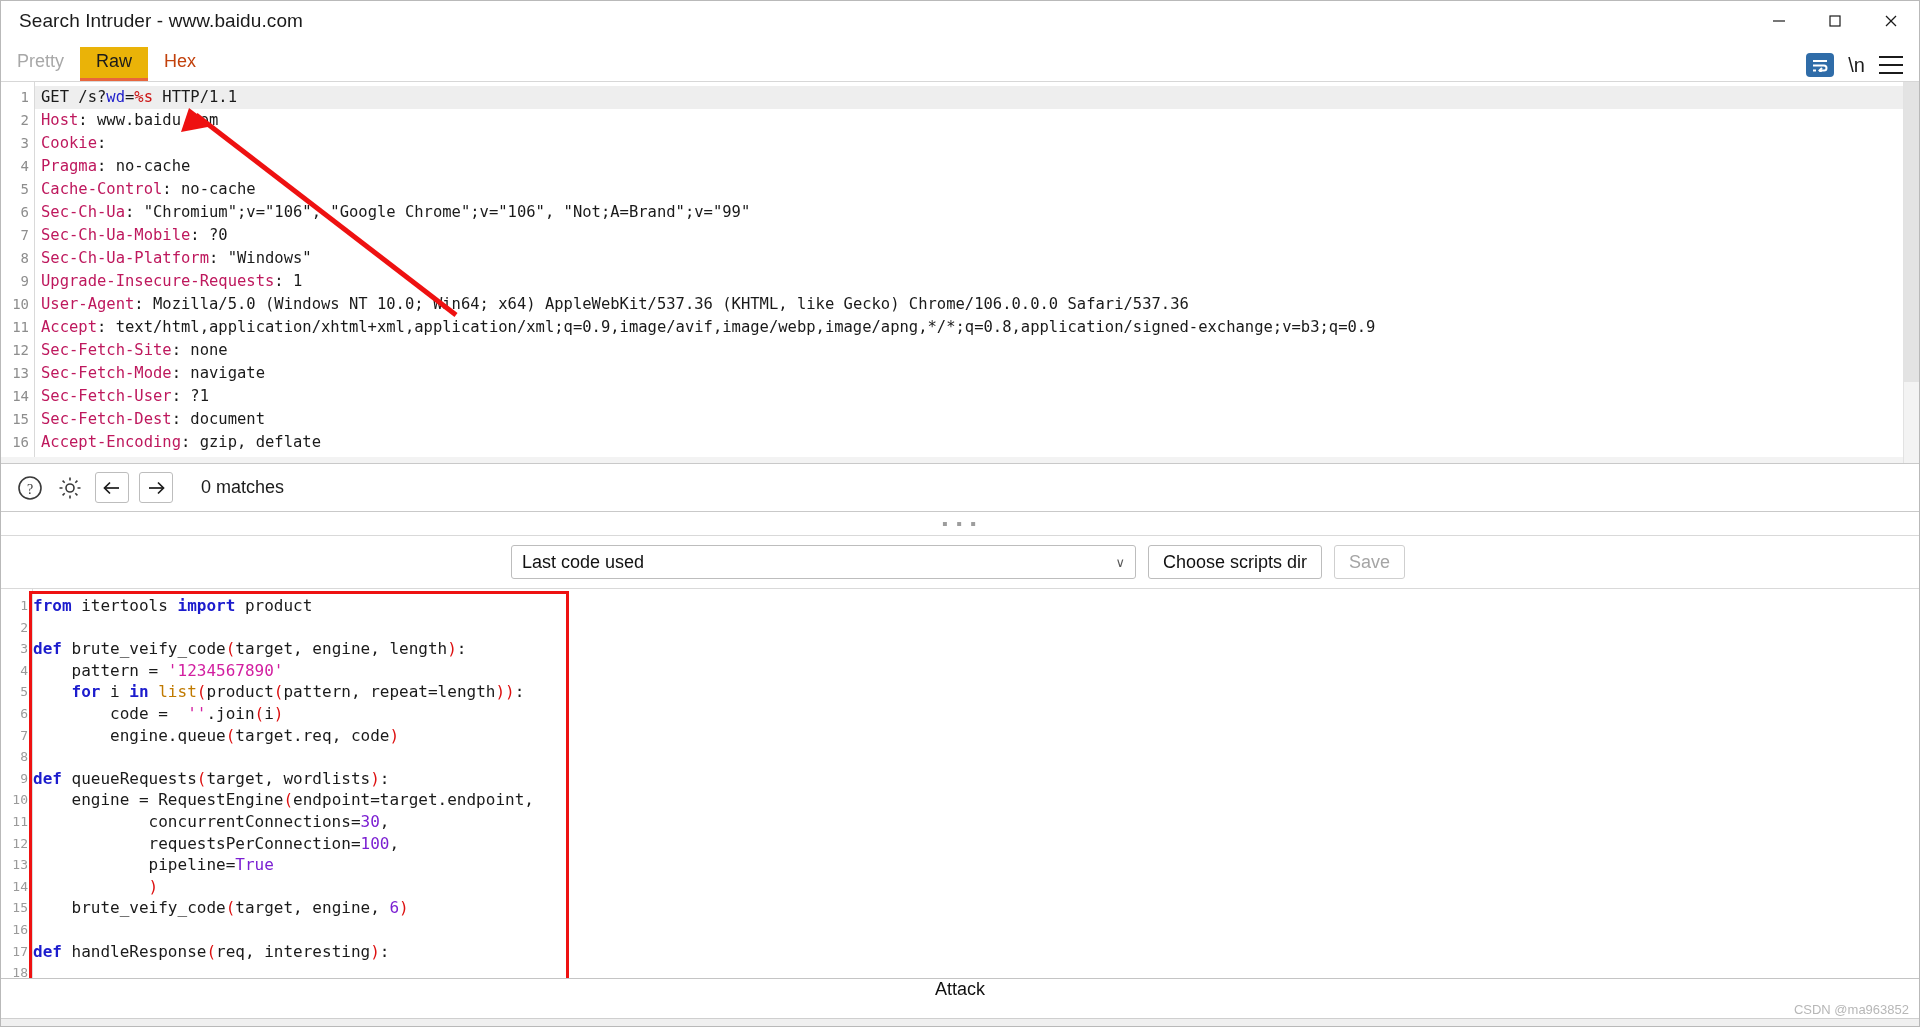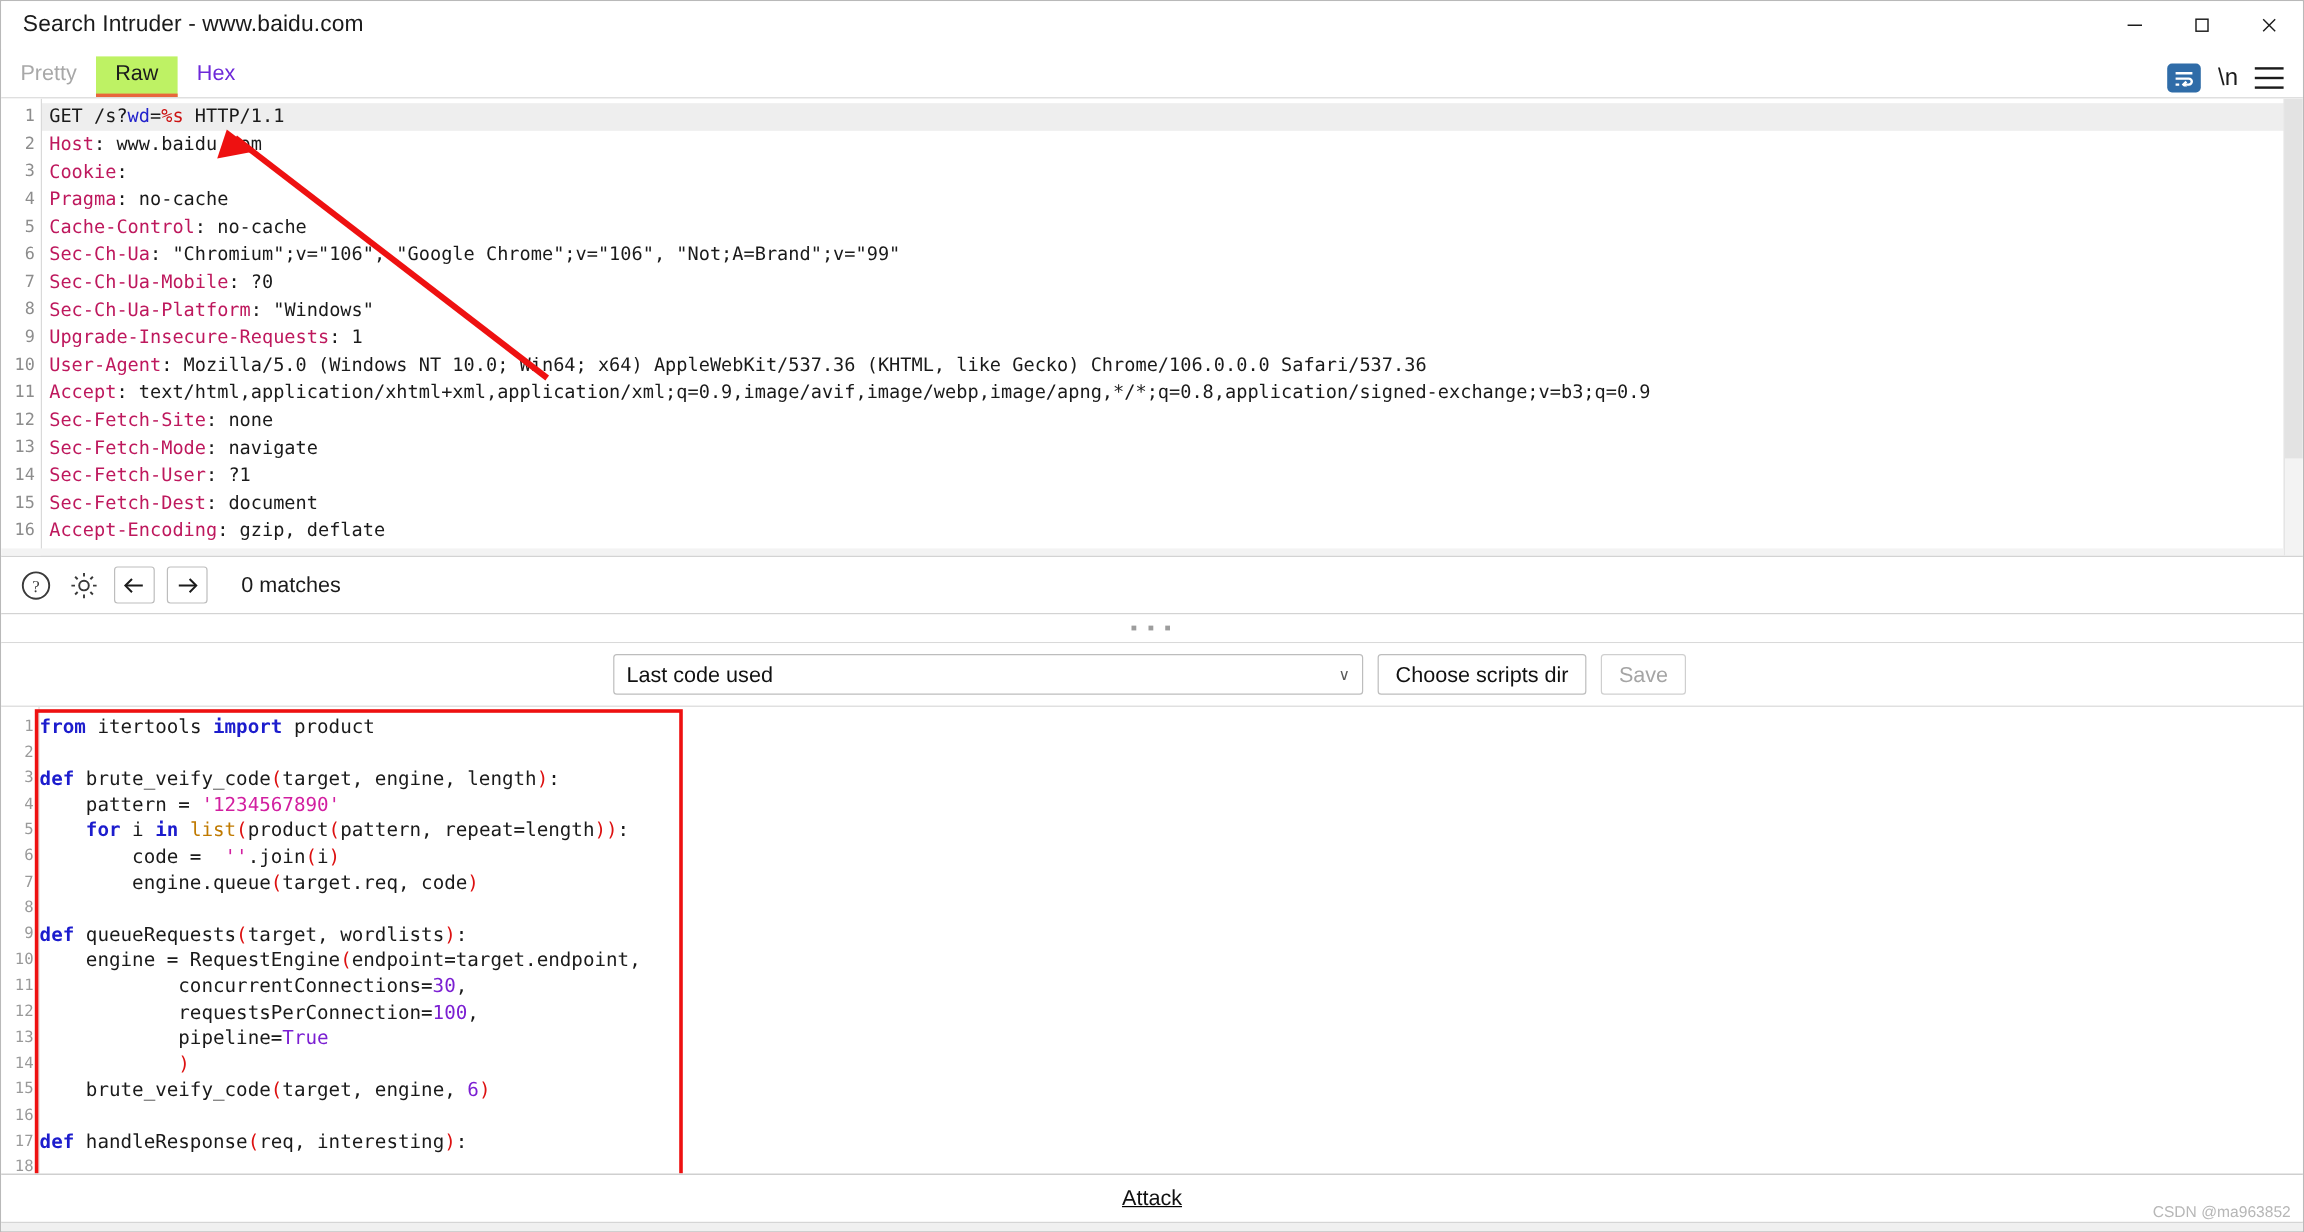--- a/index.html
+++ b/index.html
@@ -53,30 +53,30 @@
   }
   .tab {
     font-size: 18px;
     padding: 4px 16px 9px 16px;
     color: #9b9b9b;
     position: relative;
     white-space: nowrap;
   }
   .tab.active {
     color: #1b1b1b;
-    background: #bef264;
+    background: #eab308;
   }
   .tab.active::after {
     content: "";
     position: absolute;
     left: 0; right: 0; bottom: 0;
     height: 3px;
     background: #e8663d;
   }
-  .tab.idle { color: #6d28d9; }
+  .tab.idle { color: #c2410c; }
   .tab.disabled { color: #a8a8a8; }
 
   .tabstrip-right {
     margin-left: auto;
     display: flex; align-items: center;
     gap: 14px;
     padding-right: 16px;
     padding-bottom: 4px;
   }
   .wrap-icon {
@@ -296,25 +296,24 @@
   
   .arrow-svg {
     position: absolute;
     left: 0; top: 0;
     pointer-events: none;
   }
 
   
   .attack-bar {
     height: 40px; min-height: 40px;
-    display: flex; align-items: center; justify-content: center;
+    display: flex; justify-content: center;
     background: #ffffff;
     border-top: 1px solid #c4c4c4;
     position: relative;
-    text-decoration: underline;
   }
   .attack-label { font-size: 18px; color: #111; }
   .watermark {
     position: absolute;
     right: 10px; bottom: 1px;
     font-size: 13px;
     color: #b7b7b7;
   }
   .status-strip {
     height: 8px; min-height: 8px;

